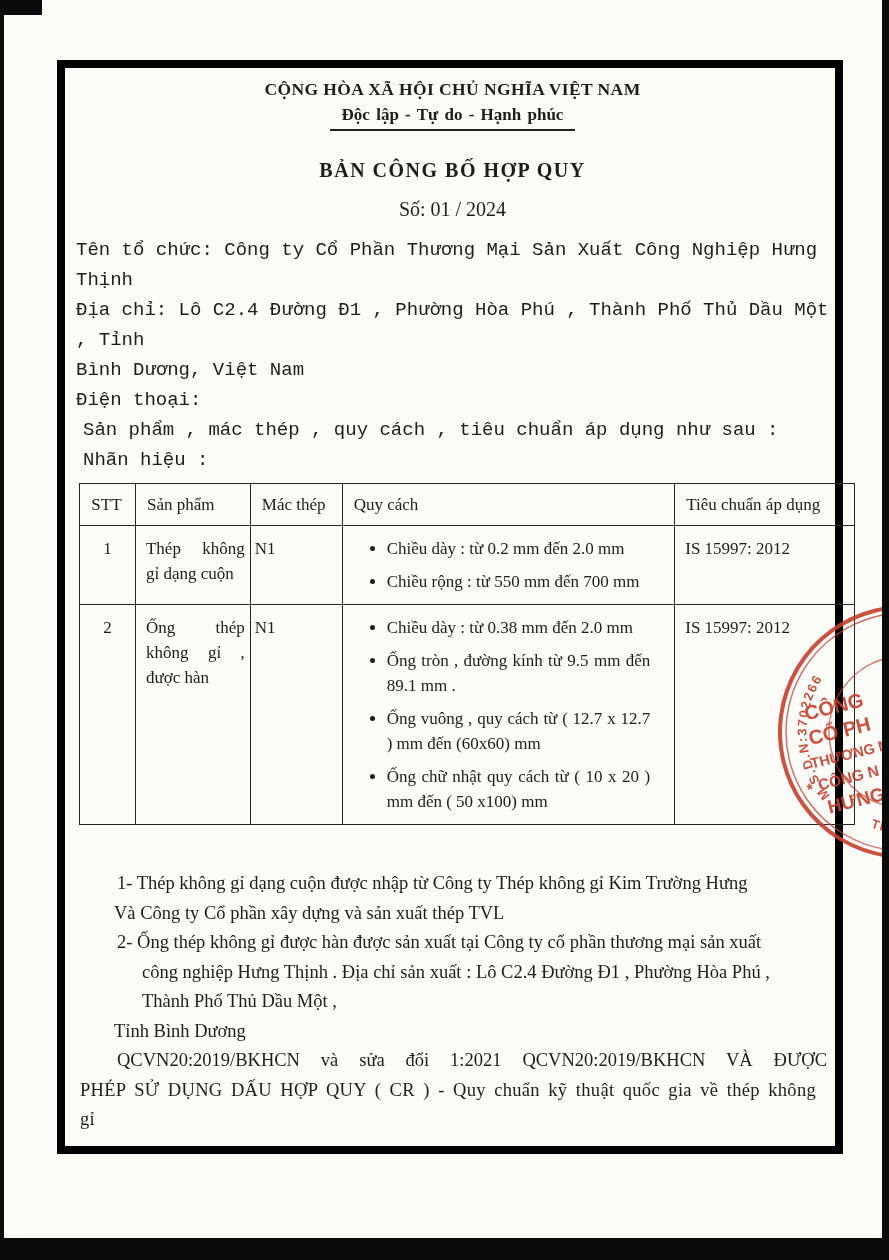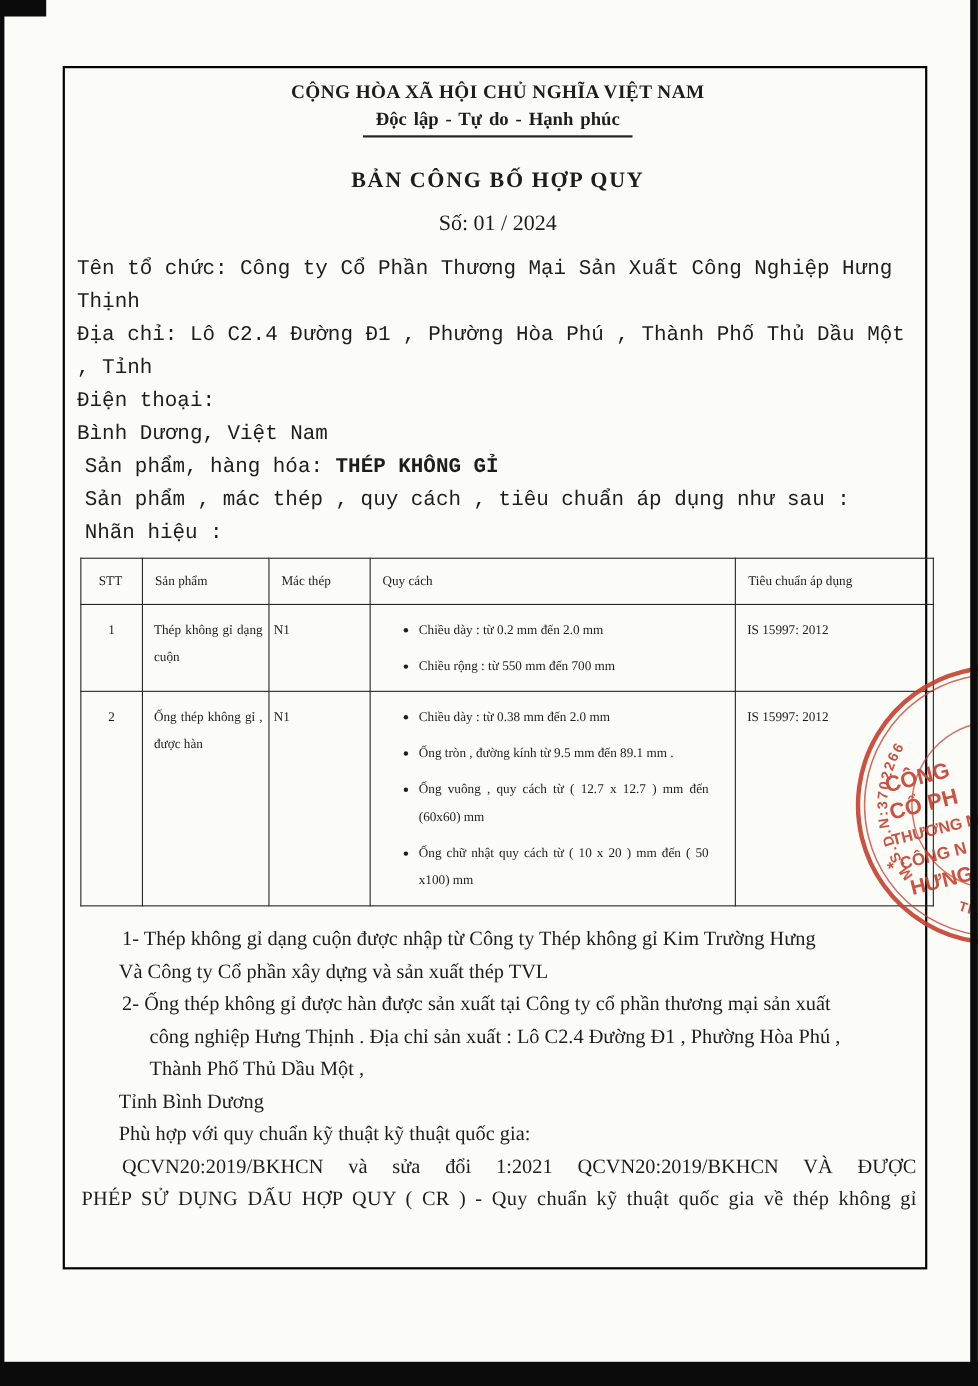--- a/index.html
+++ b/index.html
@@ -13,58 +13,58 @@
   }
   
   .edge { position:absolute; background:#0b0b0b; z-index:6; }
   .edge-topleft { left:0; top:0; width:42px; height:15px; }
   .edge-left   { left:0; top:0; width:4px;  height:100%; }
   .edge-right  { right:0; top:0; width:7px; height:100%; }
   .edge-bottom { left:0; bottom:0; width:100%; height:22px; }
 
   .frame {
     position:absolute; left:57px; top:60px; width:786px; height:1094px;
-    border:2px solid #000000; padding:10px 6px 0 11px; z-index:2;
+    border:8px solid #000000; padding:10px 6px 0 11px; z-index:2;
   }
   .center { text-align:center; }
   .country { font-size:17.5px; font-weight:bold; letter-spacing:.4px; line-height:22px; }
   .motto-wrap { margin-top:4px; line-height:22px; }
   .motto {
     display:inline-block; font-size:17px; font-weight:bold;
     padding:0 12px 3px 12px; border-bottom:2px solid #242424; word-spacing:2px;
   }
   .doc-title {
     margin-top:26px; font-family:Liberation Serif, serif;
     font-size:20px; font-weight:bold; letter-spacing:1.5px; line-height:26px;
   }
   .doc-number { margin-top:14px; font-size:20px; line-height:24px; }
 
   .info { margin-top:14px; font-size:19px; line-height:30px;font-family:Liberation Mono, monospace; }
   .info .indent { margin-left:7px; }
   .bold { font-weight:bold; }
 
   table.spec {
     margin:8px 0 0 3px; border-collapse:collapse; width:776px;
-    font-size:12px; line-height:25px;padding-left:48px;
+    font-size:17px; line-height:25px;padding-left:48px;
   }
   table.spec th, table.spec td {
     border:1.6px solid #262626; vertical-align:top; font-weight:normal;
   }
   table.spec th { text-align:left; padding:8px 6px 8px 11px; }
   table.spec th.c, table.spec td.c { text-align:center; padding-left:4px; }
   td.cell-stt  { padding:10px 4px; }
   td.cell-prod { padding:10px 5px 10px 10px; text-align:justify; }
   td.cell-grade{ padding:10px 4px; }
   td.cell-spec { padding:10px 6px 10px 12px; }
   td.cell-std  { padding:10px 6px 10px 10px; }
   td.cell-spec ul { list-style:disc; margin:0; padding-left:32px; }
   td.cell-spec li { padding-right:18px; margin-bottom:8px; text-align:justify; }
   td.cell-spec li:last-child { margin-bottom:0; }
 
-  .notes { margin-top:16px; font-size:18.5px; line-height:29.5px; }
+  .notes { margin-top:44px; font-size:18.5px; line-height:29.5px; }
   .nl-a { margin-left:41px; }
   .nl-b { margin-left:38px; }
   .nl-c { margin-left:66px; }
   .nl-just { margin-left:41px; margin-right:2px; text-align:justify; text-align-last:justify; }
   .nl-full { margin-left:4px; word-spacing:3.5px; letter-spacing:.3px; }
 
   .stamp { position:absolute; left:770px; top:597px; width:270px; height:270px; z-index:3; opacity:.9; }
   .stamp text { font-family:"Liberation Sans","DejaVu Sans",sans-serif; }
 </style>
 </head>
@@ -79,23 +79,22 @@
       <div class="motto-wrap">
         <span class="motto">Độc lập - Tự do - Hạnh phúc</span>
       </div>
       <div class="doc-title">BẢN CÔNG BỐ HỢP QUY</div>
       <div class="doc-number">Số: 01 / 2024</div>
     </div>
 
     <div class="info">
       <div>Tên tổ chức: Công ty Cổ Phần Thương Mại Sản Xuất Công Nghiệp Hưng Thịnh</div>
       <div>Địa chỉ: Lô C2.4 Đường Đ1 , Phường Hòa Phú , Thành Phố Thủ Dầu Một , Tỉnh</div>
+      <div>Bình Dương, Việt Nam</div>
       <div>Điện thoại:</div>
-      <div>Bình Dương, Việt Nam</div>
-      <div class="indent"><span>Sản phẩm, hàng hóa: </span><span class="bold">THÉP KHÔNG GỈ</span></div>
       <div class="indent">Sản phẩm , mác thép , quy cách , tiêu chuẩn áp dụng như sau :</div>
       <div class="indent">Nhãn hiệu :</div>
     </div>
 
     <table class="spec">
       <colgroup>
         <col style="width:56px">
           <col style="width:115px">
           <col style="width:92px">
           <col style="width:333px">
@@ -140,21 +139,20 @@
       </tbody>
     </table>
 
     <div class="notes">
       <div class="nl-a">1- Thép không gỉ dạng cuộn được nhập từ Công ty Thép không gỉ Kim Trường Hưng</div>
       <div class="nl-b">Và Công ty Cổ phần xây dựng và sản xuất thép TVL</div>
       <div class="nl-a">2- Ống thép không gỉ được hàn được sản xuất tại Công ty cổ phần thương mại sản xuất</div>
       <div class="nl-c">công nghiệp Hưng Thịnh . Địa chỉ sản xuất : Lô C2.4 Đường Đ1 , Phường Hòa Phú ,</div>
       <div class="nl-c">Thành Phố Thủ Dầu Một ,</div>
       <div class="nl-b">Tỉnh Bình Dương</div>
-      <div class="nl-b">Phù hợp với quy chuẩn kỹ thuật kỹ thuật quốc gia:</div>
       <div class="nl-just">QCVN20:2019/BKHCN và sửa đổi 1:2021 QCVN20:2019/BKHCN VÀ ĐƯỢC</div>
       <div class="nl-full">PHÉP SỬ DỤNG DẤU HỢP QUY ( CR ) - Quy chuẩn kỹ thuật quốc gia về thép không gỉ</div>
     </div>
 
   </div>
 
   <svg class="stamp" viewBox="0 0 270 270">
     <g transform="rotate(-14 135 135)">
       <circle cx="135" cy="135" r="125" fill="none" stroke="#c6402e" stroke-width="4"></circle>
       <circle cx="135" cy="135" r="119" fill="none" stroke="#c6402e" stroke-width="1.4" opacity="0.85"></circle>

